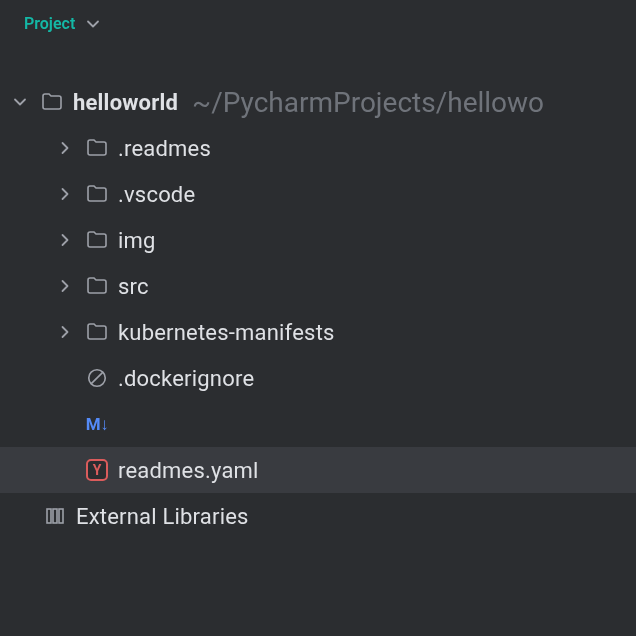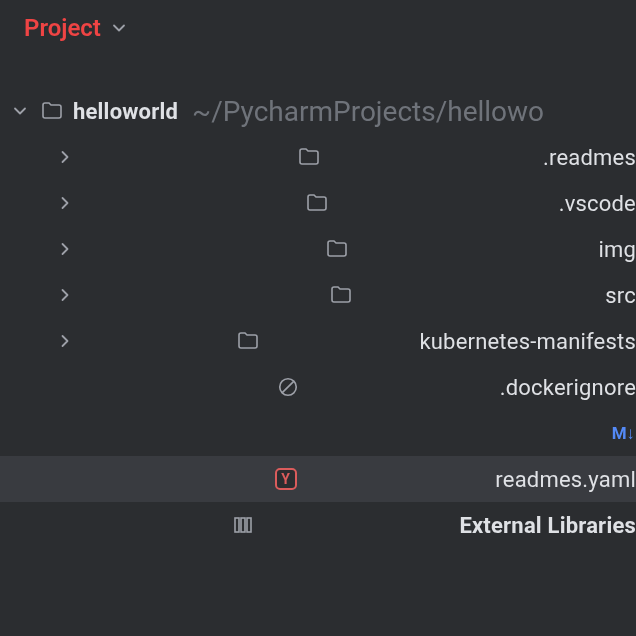--- a/index.html
+++ b/index.html
@@ -17,43 +17,43 @@
       font-size: 21px;
     }
     .header {
       display: flex;
       align-items: center;
       padding: 14px 24px;
       gap: 10px;
     }
     .header-title {
       font-weight: 600;
-      color: #ef4444;
-      font-size: 24px;
+      color: #14b8a6;
+      font-size: 16px;
     }
     .chevron-small {
       color: #9da0a8;
       display: inline-flex;
       align-items: center;
     }
     .tree {
       padding-top: 32px;
     }
     .tree-row {
       display: flex;
       align-items: center;
       height: 46px;
       padding-left: 9px;
       white-space: nowrap;
       gap: 8px;
     }
     .tree-row.selected {
       background: #393b40;
     }
-    .indent-1 { padding-left: 54px; justify-content: space-between; }
+    .indent-1 { padding-left: 54px; }
     .expand-toggle {
       width: 22px;
       display: inline-flex;
       align-items: center;
       justify-content: center;
       color: #9da0a8;
     }
     .expand-spacer {
       width: 22px;
       display: inline-block;
@@ -218,21 +218,21 @@
   </div>
 
   <div class="tree-row indent-1 selected">
     <span class="expand-spacer"></span>
     <span class="icon-wrap">
       <span class="yaml-icon">Y</span>
     </span>
     <span class="node-label">readmes.yaml</span>
   </div>
 
-  <div class="tree-row indent-1" style="padding-left:26px;font-weight:bold;">
+  <div class="tree-row indent-1" style="padding-left:34px;">
     <span class="icon-wrap lib-icon" style="margin-left:-22px; width:22px;"></span>
     <span class="icon-wrap lib-icon">
       <svg width="24" height="24" viewBox="0 0 24 24">
           <rect x="4" y="5" width="4" height="14" fill="none" stroke="currentColor" stroke-width="1.6"></rect>
           <rect x="10" y="5" width="4" height="14" fill="none" stroke="currentColor" stroke-width="1.6"></rect>
           <rect x="16" y="5" width="4" height="14" fill="none" stroke="currentColor" stroke-width="1.6"></rect>
         </svg>
     </span>
     <span class="node-label">External Libraries</span>
   </div>

